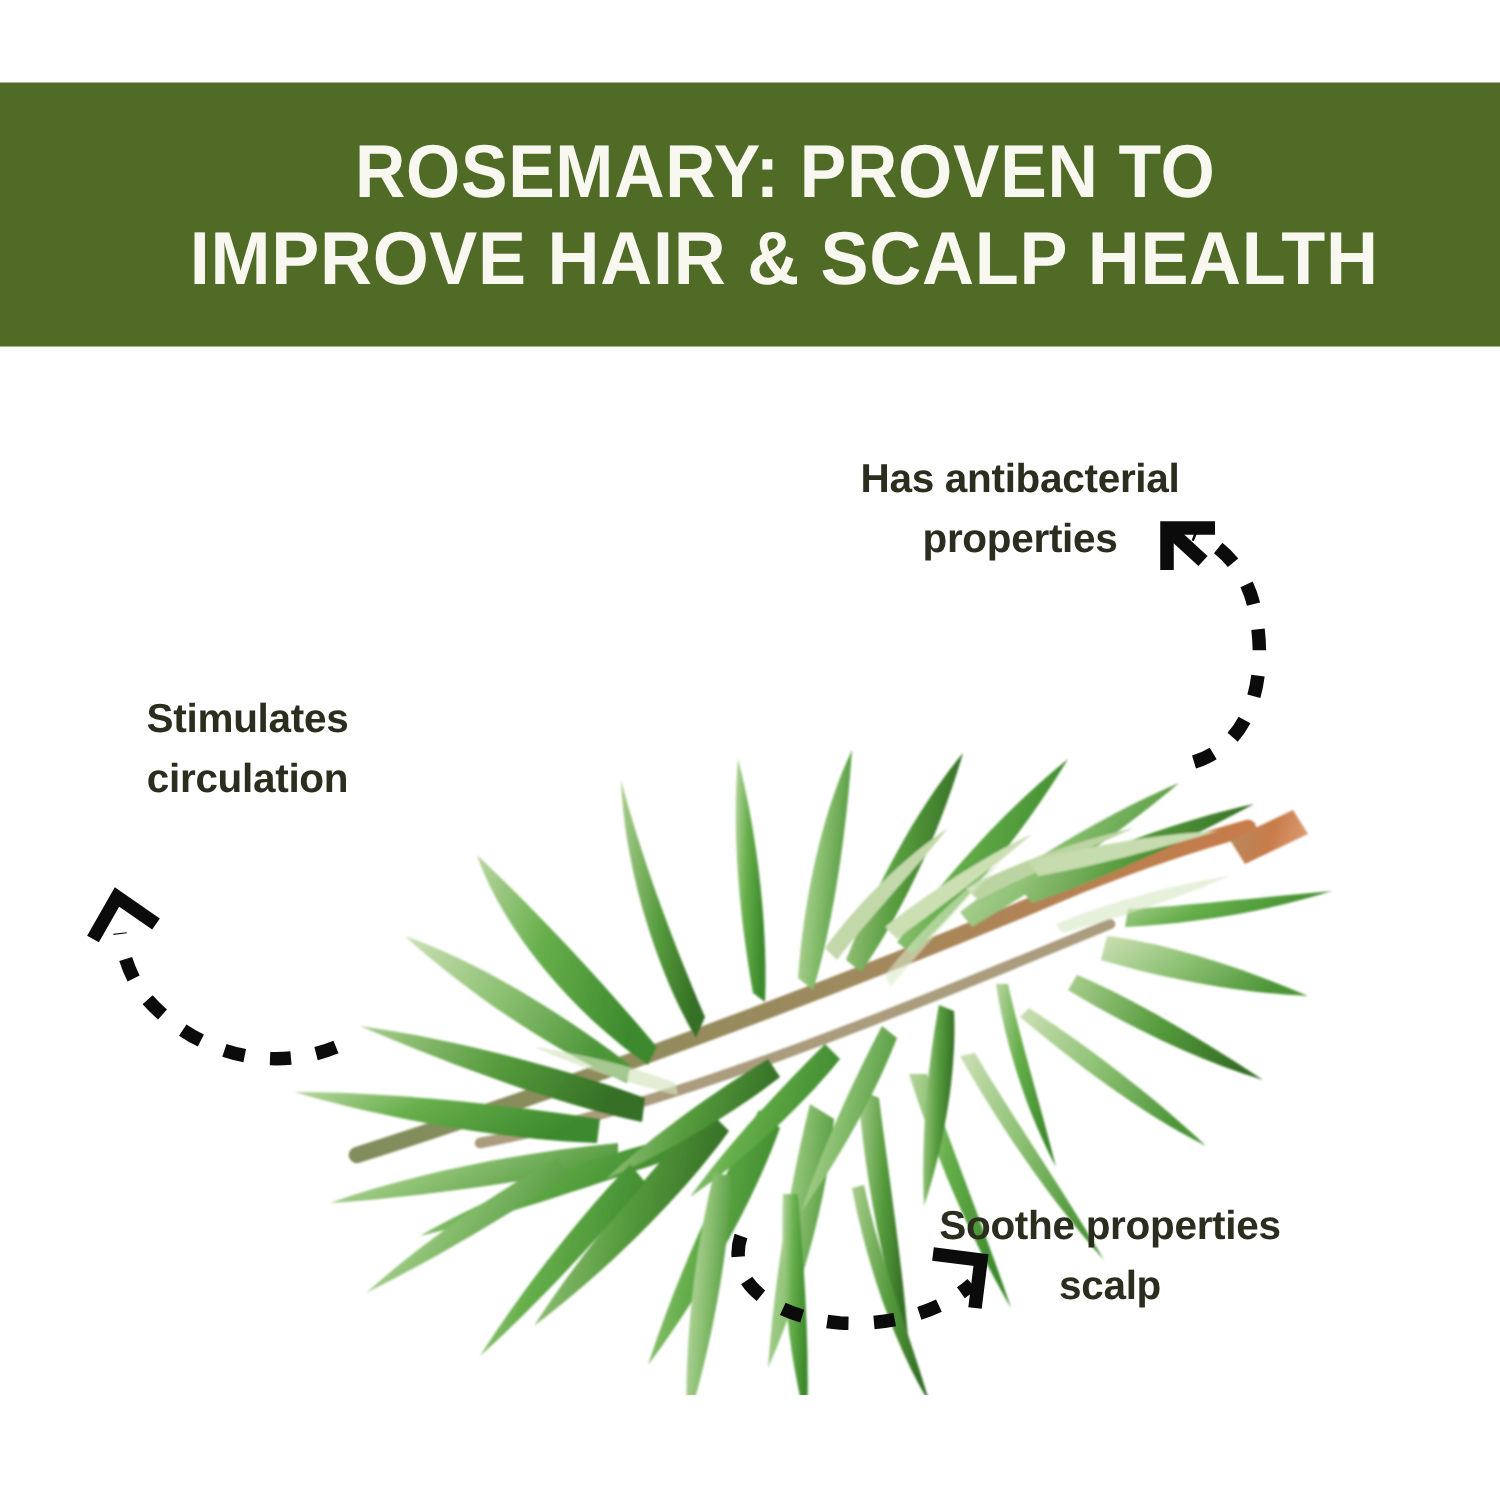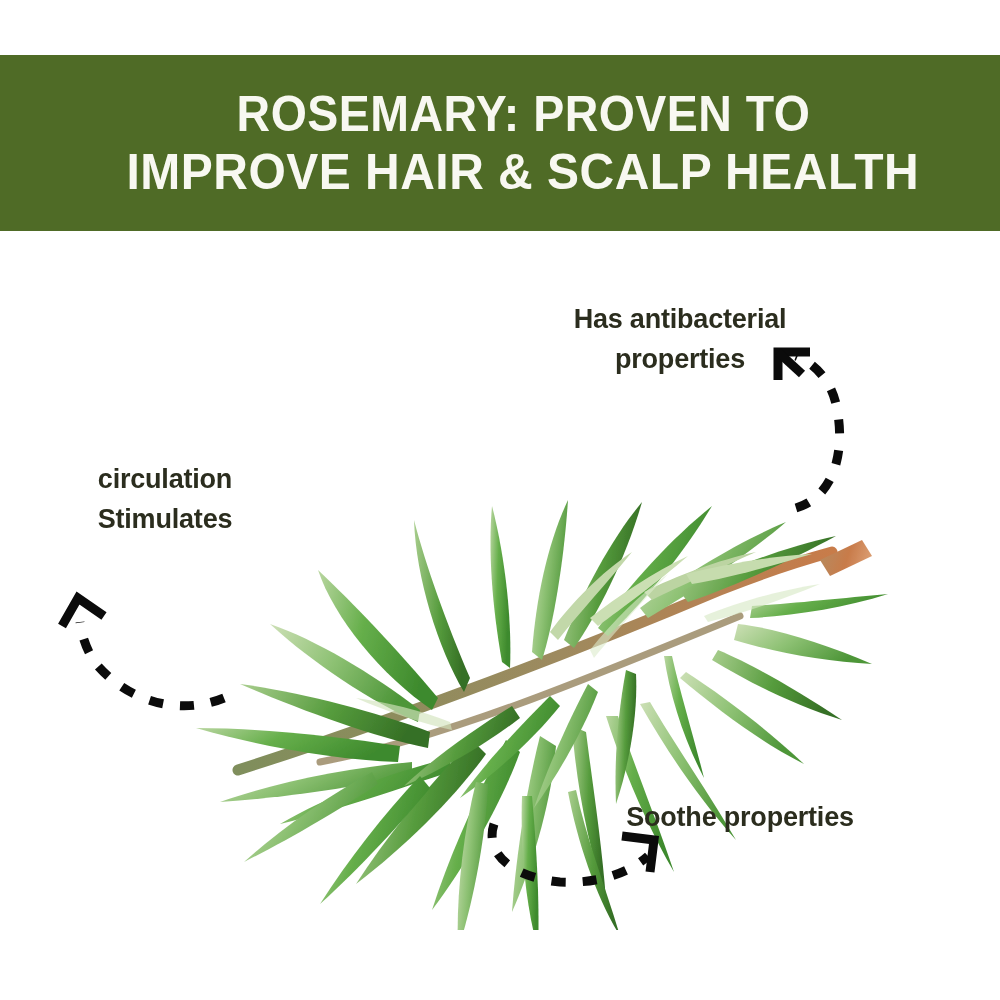--- a/index.html
+++ b/index.html
@@ -209,26 +209,27 @@
       </g>
     </g>
   </svg>
 
   <div class="callout" id="label-antibacterial">
     <div>Has antibacterial</div>
     <div>properties</div>
   </div>
 
   <div class="callout" id="label-circulation">
+    <div>Stimulates</div>
     <div>circulation</div>
-    <div>Stimulates</div>
   </div>
 
   <div class="callout" id="label-soothe">
     <div>Soothe properties</div>
+    <div>scalp</div>
   </div>
 
   <svg class="arrow-svg" id="arrow-antibacterial" width="140" height="200" viewBox="0 0 140 200">
     <path class="dashline" d="M56 178 C 96 166, 106 118, 96 74 C 90 48, 72 32, 56 26"></path>
     <path class="arrowhead" d="M38 50 L 38 22 L 70 22"></path>
     <path class="arrowhead" d="M38 22 L 62 44"></path>
   </svg>
 
   <svg class="arrow-svg" id="arrow-circulation" width="190" height="150" viewBox="0 0 190 150">
     <path class="dashline" d="M174 118 C 130 136, 80 122, 48 86 C 38 74, 32 58, 30 42"></path>

